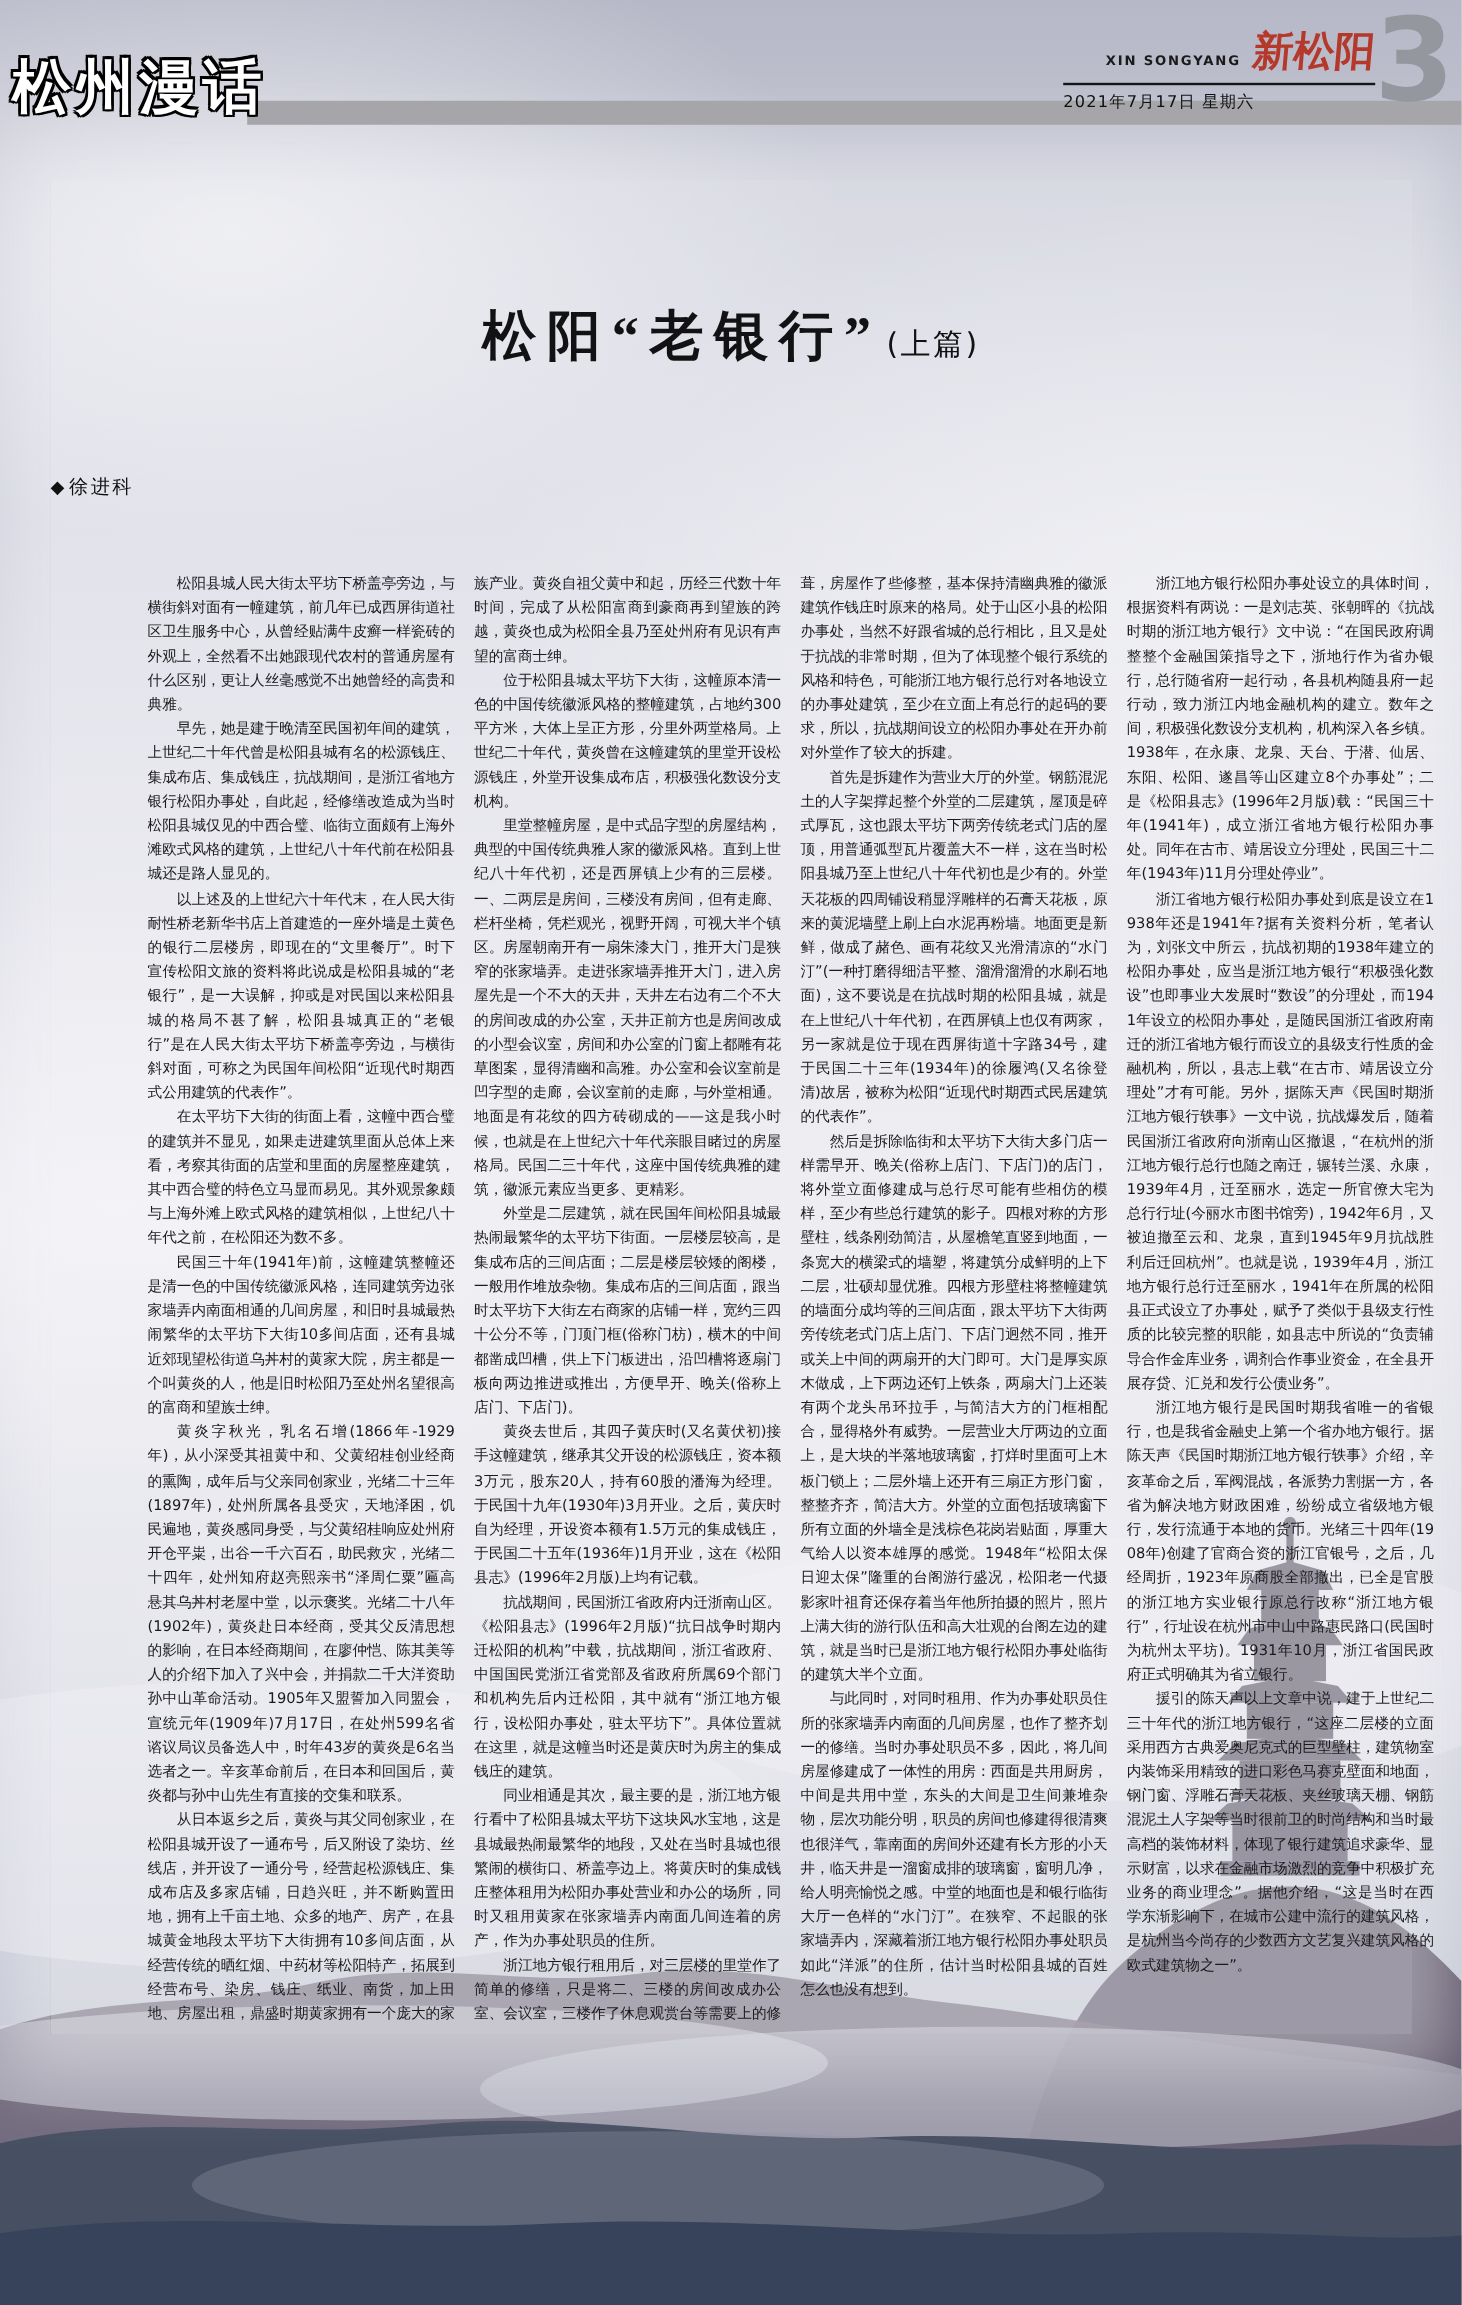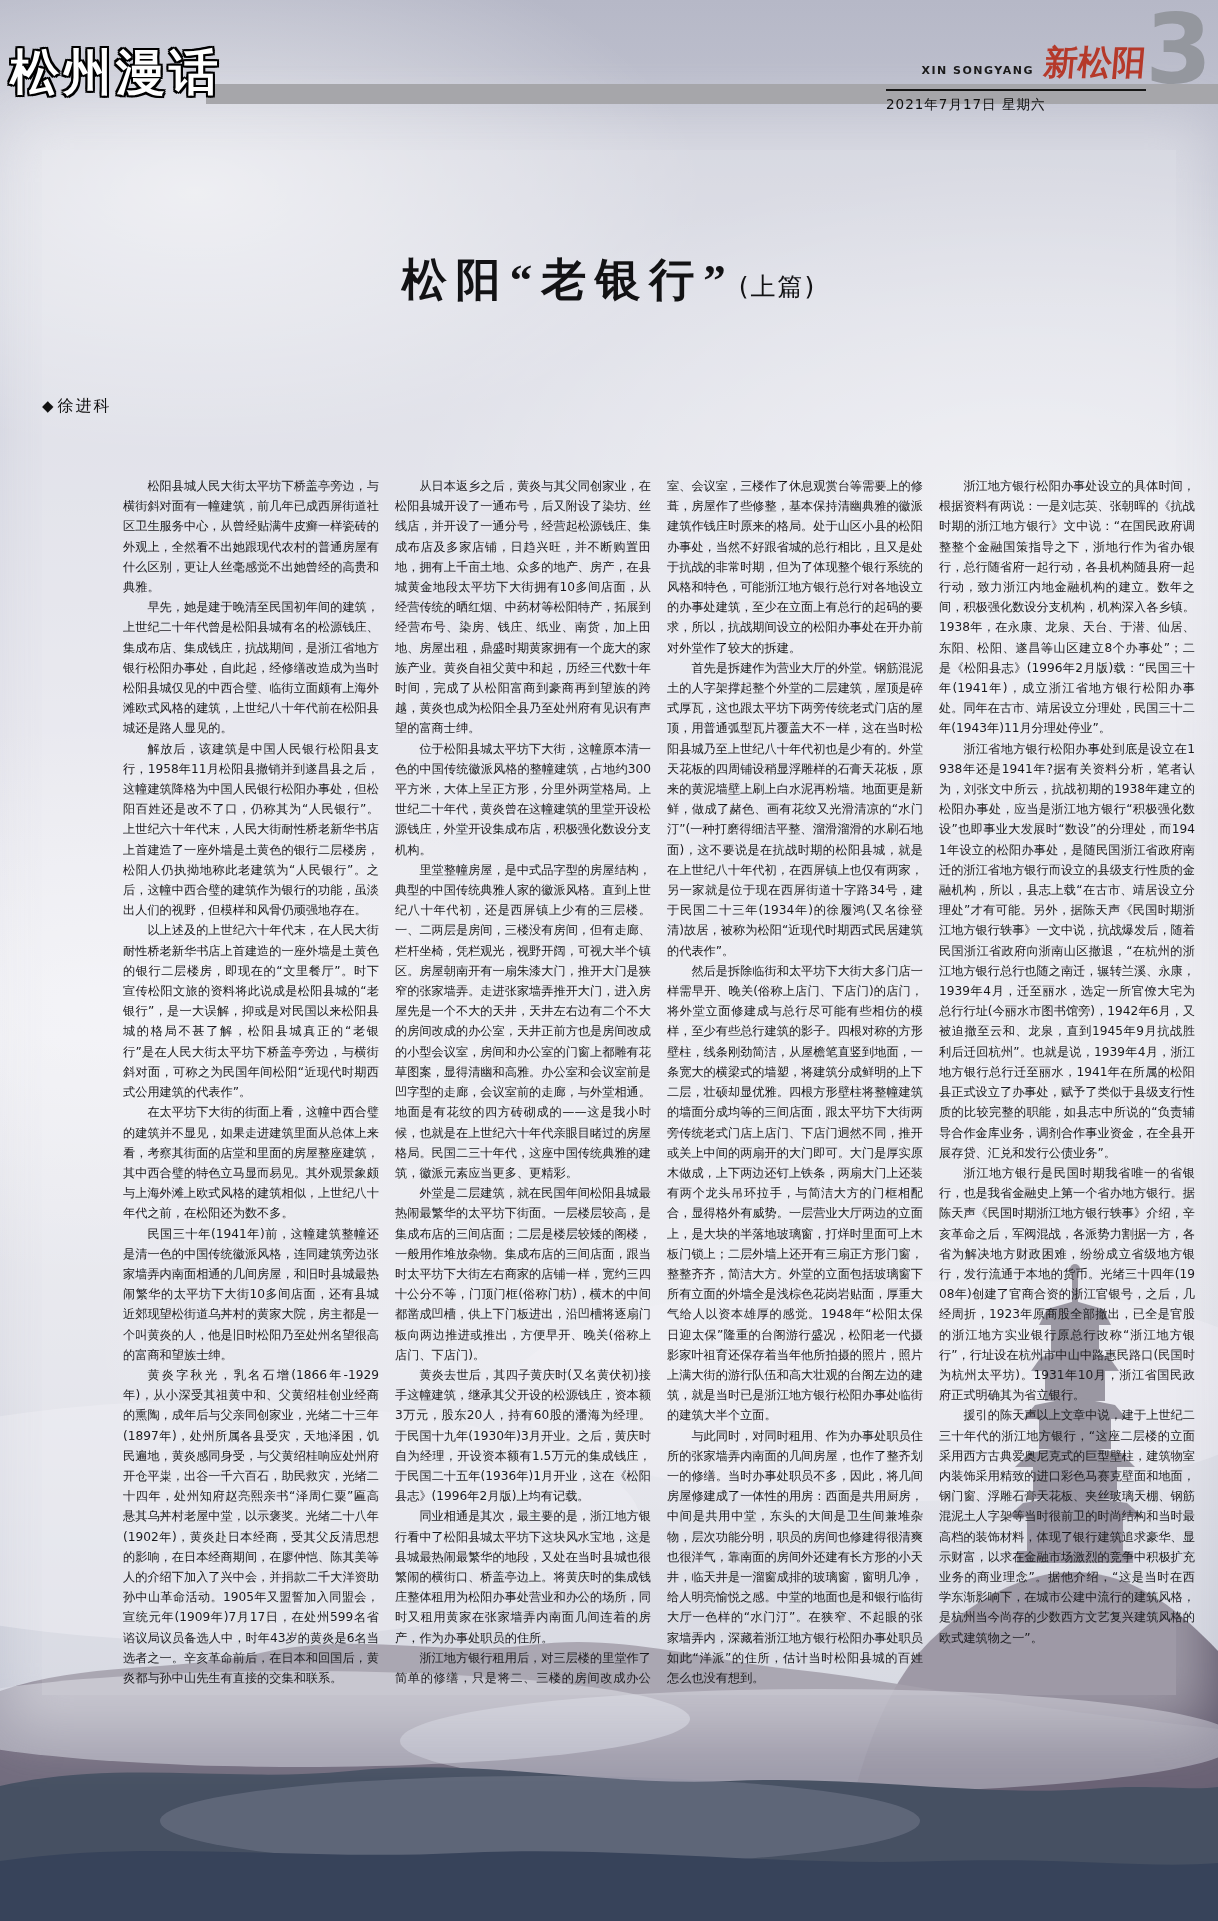--- a/index.html
+++ b/index.html
@@ -22,21 +22,21 @@
     background:rgba(247,247,251,0.42);
     box-shadow:0 0 55px 35px rgba(247,247,251,0.42);}
 
   
   .section-title{position:absolute;left:10px;top:40px;z-index:5;
     font-size:49px;font-weight:bold;letter-spacing:4px;color:#fff;
     font-family:"DejaVu Sans",sans-serif;
     text-shadow:-2px -2px 0 #000,2px -2px 0 #000,-2px 2px 0 #000,2px 2px 0 #000,
                 -2px 0 0 #000,2px 0 0 #000,0 -2px 0 #000,0 2px 0 #000;}
   .gray-bar{position:absolute;left:206px;right:0;top:84px;height:20px;background:#a6a6aa;z-index:4;}
-  .masthead-right{position:absolute;right:72px;top:20px;z-index:5;width:260px;margin-top:20px;}
+  .masthead-right{position:absolute;right:72px;top:20px;z-index:5;width:260px;}
   .paper-row{display:flex;justify-content:flex-end;align-items:baseline;gap:10px;
     border-bottom:2px solid #161616;padding-bottom:3px;}
   .paper-en{font-size:11px;font-weight:bold;letter-spacing:1.5px;color:#1a1a1a;}
   .paper-cn{display:inline-block;font-size:34px;font-weight:bold;color:#b5392a;
     font-family:"DejaVu Serif","Liberation Serif",serif;transform:skewX(-5deg);}
   .paper-date{margin-top:5px;text-align:left;font-size:13.5px;letter-spacing:1px;color:#101010;}
   .page-num{position:absolute;right:6px;top:2px;z-index:5;font-size:96px;line-height:1;
     font-weight:bold;color:#94979e;font-family:"DejaVu Sans",sans-serif;}
 
   
@@ -93,30 +93,30 @@
   <div class="article-panel">
     <div class="title-block">
       <span class="main-title">松阳“老银行”</span><span class="title-suffix">(上篇)</span>
     </div>
     <div class="byline">
       <span class="diamond">◆</span><span>徐进科</span>
     </div>
     <div class="article-body" id="article-body">
         <p>松阳县城人民大街太平坊下桥盖亭旁边，与横街斜对面有一幢建筑，前几年已成西屏街道社区卫生服务中心，从曾经贴满牛皮癣一样瓷砖的外观上，全然看不出她跟现代农村的普通房屋有什么区别，更让人丝毫感觉不出她曾经的高贵和典雅。</p>
         <p>早先，她是建于晚清至民国初年间的建筑，上世纪二十年代曾是松阳县城有名的松源钱庄、集成布店、集成钱庄，抗战期间，是浙江省地方银行松阳办事处，自此起，经修缮改造成为当时松阳县城仅见的中西合璧、临街立面颇有上海外滩欧式风格的建筑，上世纪八十年代前在松阳县城还是路人显见的。</p>
-        <p>解放后，该建筑是中国人民银行松阳县支行，1958年11月松阳县撤销并到遂昌县之后，这幢建筑降格为中国人民银行松阳办事处，但松阳百姓还是改不了口，仍称其为“人民银行”。上世纪六十年代末，人民大街耐性桥老新华书店上首建造了一座外墙是土黄色的银行二层楼房，松阳人仍执拗地称此老建筑为“人民银行”。之后，这幢中西合璧的建筑作为银行的功能，虽淡出人们的视野，但模样和风骨仍顽强地存在。</p>
         <p>以上述及的上世纪六十年代末，在人民大街耐性桥老新华书店上首建造的一座外墙是土黄色的银行二层楼房，即现在的“文里餐厅”。时下宣传松阳文旅的资料将此说成是松阳县城的“老银行”，是一大误解，抑或是对民国以来松阳县城的格局不甚了解，松阳县城真正的“老银行”是在人民大街太平坊下桥盖亭旁边，与横街斜对面，可称之为民国年间松阳“近现代时期西式公用建筑的代表作”。</p>
         <p>在太平坊下大街的街面上看，这幢中西合璧的建筑并不显见，如果走进建筑里面从总体上来看，考察其街面的店堂和里面的房屋整座建筑，其中西合璧的特色立马显而易见。其外观景象颇与上海外滩上欧式风格的建筑相似，上世纪八十年代之前，在松阳还为数不多。</p>
         <p>民国三十年(1941年)前，这幢建筑整幢还是清一色的中国传统徽派风格，连同建筑旁边张家墙弄内南面相通的几间房屋，和旧时县城最热闹繁华的太平坊下大街10多间店面，还有县城近郊现望松街道乌丼村的黄家大院，房主都是一个叫黄炎的人，他是旧时松阳乃至处州名望很高的富商和望族士绅。</p>
         <p>黄炎字秋光，乳名石增(1866年-1929年)，从小深受其祖黄中和、父黄绍桂创业经商的熏陶，成年后与父亲同创家业，光绪二十三年(1897年)，处州所属各县受灾，天地泽困，饥民遍地，黄炎感同身受，与父黄绍桂响应处州府开仓平粜，出谷一千六百石，助民救灾，光绪二十四年，处州知府赵亮熙亲书“泽周仁粟”匾高悬其乌丼村老屋中堂，以示褒奖。光绪二十八年(1902年)，黄炎赴日本经商，受其父反清思想的影响，在日本经商期间，在廖仲恺、陈其美等人的介绍下加入了兴中会，并捐款二千大洋资助孙中山革命活动。1905年又盟誓加入同盟会，宣统元年(1909年)7月17日，在处州599名省谘议局议员备选人中，时年43岁的黄炎是6名当选者之一。辛亥革命前后，在日本和回国后，黄炎都与孙中山先生有直接的交集和联系。</p>
         <p>从日本返乡之后，黄炎与其父同创家业，在松阳县城开设了一通布号，后又附设了染坊、丝线店，并开设了一通分号，经营起松源钱庄、集成布店及多家店铺，日趋兴旺，并不断购置田地，拥有上千亩土地、众多的地产、房产，在县城黄金地段太平坊下大街拥有10多间店面，从经营传统的晒红烟、中药材等松阳特产，拓展到经营布号、染房、钱庄、纸业、南货，加上田地、房屋出租，鼎盛时期黄家拥有一个庞大的家族产业。黄炎自祖父黄中和起，历经三代数十年时间，完成了从松阳富商到豪商再到望族的跨越，黄炎也成为松阳全县乃至处州府有见识有声望的富商士绅。</p>
         <p>位于松阳县城太平坊下大街，这幢原本清一色的中国传统徽派风格的整幢建筑，占地约300平方米，大体上呈正方形，分里外两堂格局。上世纪二十年代，黄炎曾在这幢建筑的里堂开设松源钱庄，外堂开设集成布店，积极强化数设分支机构。</p>
         <p>里堂整幢房屋，是中式品字型的房屋结构，典型的中国传统典雅人家的徽派风格。直到上世纪八十年代初，还是西屏镇上少有的三层楼。一、二两层是房间，三楼没有房间，但有走廊、栏杆坐椅，凭栏观光，视野开阔，可视大半个镇区。房屋朝南开有一扇朱漆大门，推开大门是狭窄的张家墙弄。走进张家墙弄推开大门，进入房屋先是一个不大的天井，天井左右边有二个不大的房间改成的办公室，天井正前方也是房间改成的小型会议室，房间和办公室的门窗上都雕有花草图案，显得清幽和高雅。办公室和会议室前是凹字型的走廊，会议室前的走廊，与外堂相通。地面是有花纹的四方砖砌成的——这是我小时候，也就是在上世纪六十年代亲眼目睹过的房屋格局。民国二三十年代，这座中国传统典雅的建筑，徽派元素应当更多、更精彩。</p>
         <p>外堂是二层建筑，就在民国年间松阳县城最热闹最繁华的太平坊下街面。一层楼层较高，是集成布店的三间店面；二层是楼层较矮的阁楼，一般用作堆放杂物。集成布店的三间店面，跟当时太平坊下大街左右商家的店铺一样，宽约三四十公分不等，门顶门框(俗称门枋)，横木的中间都凿成凹槽，供上下门板进出，沿凹槽将逐扇门板向两边推进或推出，方便早开、晚关(俗称上店门、下店门)。</p>
         <p>黄炎去世后，其四子黄庆时(又名黄伏初)接手这幢建筑，继承其父开设的松源钱庄，资本额3万元，股东20人，持有60股的潘海为经理。于民国十九年(1930年)3月开业。之后，黄庆时自为经理，开设资本额有1.5万元的集成钱庄，于民国二十五年(1936年)1月开业，这在《松阳县志》(1996年2月版)上均有记载。</p>
+        <p>抗战期间，民国浙江省政府内迁浙南山区。《松阳县志》(1996年2月版)“抗日战争时期内迁松阳的机构”中载，抗战期间，浙江省政府、中国国民党浙江省党部及省政府所属69个部门和机构先后内迁松阳，其中就有“浙江地方银行，设松阳办事处，驻太平坊下”。具体位置就在这里，就是这幢当时还是黄庆时为房主的集成钱庄的建筑。</p>
         <p>同业相通是其次，最主要的是，浙江地方银行看中了松阳县城太平坊下这块风水宝地，这是县城最热闹最繁华的地段，又处在当时县城也很繁闹的横街口、桥盖亭边上。将黄庆时的集成钱庄整体租用为松阳办事处营业和办公的场所，同时又租用黄家在张家墙弄内南面几间连着的房产，作为办事处职员的住所。</p>
         <p>浙江地方银行租用后，对三层楼的里堂作了简单的修缮，只是将二、三楼的房间改成办公室、会议室，三楼作了休息观赏台等需要上的修葺，房屋作了些修整，基本保持清幽典雅的徽派建筑作钱庄时原来的格局。处于山区小县的松阳办事处，当然不好跟省城的总行相比，且又是处于抗战的非常时期，但为了体现整个银行系统的风格和特色，可能浙江地方银行总行对各地设立的办事处建筑，至少在立面上有总行的起码的要求，所以，抗战期间设立的松阳办事处在开办前对外堂作了较大的拆建。</p>
         <p>首先是拆建作为营业大厅的外堂。钢筋混泥土的人字架撑起整个外堂的二层建筑，屋顶是碎式厚瓦，这也跟太平坊下两旁传统老式门店的屋顶，用普通弧型瓦片覆盖大不一样，这在当时松阳县城乃至上世纪八十年代初也是少有的。外堂天花板的四周铺设稍显浮雕样的石膏天花板，原来的黄泥墙壁上刷上白水泥再粉墙。地面更是新鲜，做成了赭色、画有花纹又光滑清凉的“水门汀”(一种打磨得细洁平整、溜滑溜滑的水刷石地面)，这不要说是在抗战时期的松阳县城，就是在上世纪八十年代初，在西屏镇上也仅有两家，另一家就是位于现在西屏街道十字路34号，建于民国二十三年(1934年)的徐履鸿(又名徐登清)故居，被称为松阳“近现代时期西式民居建筑的代表作”。</p>
         <p>然后是拆除临街和太平坊下大街大多门店一样需早开、晚关(俗称上店门、下店门)的店门，将外堂立面修建成与总行尽可能有些相仿的模样，至少有些总行建筑的影子。四根对称的方形壁柱，线条刚劲简洁，从屋檐笔直竖到地面，一条宽大的横梁式的墙塑，将建筑分成鲜明的上下二层，壮硕却显优雅。四根方形壁柱将整幢建筑的墙面分成均等的三间店面，跟太平坊下大街两旁传统老式门店上店门、下店门迥然不同，推开或关上中间的两扇开的大门即可。大门是厚实原木做成，上下两边还钉上铁条，两扇大门上还装有两个龙头吊环拉手，与简洁大方的门框相配合，显得格外有威势。一层营业大厅两边的立面上，是大块的半落地玻璃窗，打烊时里面可上木板门锁上；二层外墙上还开有三扇正方形门窗，整整齐齐，简洁大方。外堂的立面包括玻璃窗下所有立面的外墙全是浅棕色花岗岩贴面，厚重大气给人以资本雄厚的感觉。1948年“松阳太保日迎太保”隆重的台阁游行盛况，松阳老一代摄影家叶祖育还保存着当年他所拍摄的照片，照片上满大街的游行队伍和高大壮观的台阁左边的建筑，就是当时已是浙江地方银行松阳办事处临街的建筑大半个立面。</p>
         <p>与此同时，对同时租用、作为办事处职员住所的张家墙弄内南面的几间房屋，也作了整齐划一的修缮。当时办事处职员不多，因此，将几间房屋修建成了一体性的用房：西面是共用厨房，中间是共用中堂，东头的大间是卫生间兼堆杂物，层次功能分明，职员的房间也修建得很清爽也很洋气，靠南面的房间外还建有长方形的小天井，临天井是一溜窗成排的玻璃窗，窗明几净，给人明亮愉悦之感。中堂的地面也是和银行临街大厅一色样的“水门汀”。在狭窄、不起眼的张家墙弄内，深藏着浙江地方银行松阳办事处职员如此“洋派”的住所，估计当时松阳县城的百姓怎么也没有想到。</p>
         <p>浙江地方银行松阳办事处设立的具体时间，根据资料有两说：一是刘志英、张朝晖的《抗战时期的浙江地方银行》文中说：“在国民政府调整整个金融国策指导之下，浙地行作为省办银行，总行随省府一起行动，各县机构随县府一起行动，致力浙江内地金融机构的建立。数年之间，积极强化数设分支机构，机构深入各乡镇。1938年，在永康、龙泉、天台、于潜、仙居、东阳、松阳、遂昌等山区建立8个办事处”；二是《松阳县志》(1996年2月版)载：“民国三十年(1941年)，成立浙江省地方银行松阳办事处。同年在古市、靖居设立分理处，民国三十二年(1943年)11月分理处停业”。</p>
         <p>浙江省地方银行松阳办事处到底是设立在1938年还是1941年?据有关资料分析，笔者认为，刘张文中所云，抗战初期的1938年建立的松阳办事处，应当是浙江地方银行“积极强化数设”也即事业大发展时“数设”的分理处，而1941年设立的松阳办事处，是随民国浙江省政府南迁的浙江省地方银行而设立的县级支行性质的金融机构，所以，县志上载“在古市、靖居设立分理处”才有可能。另外，据陈天声《民国时期浙江地方银行轶事》一文中说，抗战爆发后，随着民国浙江省政府向浙南山区撤退，“在杭州的浙江地方银行总行也随之南迁，辗转兰溪、永康，1939年4月，迁至丽水，选定一所官僚大宅为总行行址(今丽水市图书馆旁)，1942年6月，又被迫撤至云和、龙泉，直到1945年9月抗战胜利后迁回杭州”。也就是说，1939年4月，浙江地方银行总行迁至丽水，1941年在所属的松阳县正式设立了办事处，赋予了类似于县级支行性质的比较完整的职能，如县志中所说的“负责辅导合作金库业务，调剂合作事业资金，在全县开展存贷、汇兑和发行公债业务”。</p>
         <p>浙江地方银行是民国时期我省唯一的省银行，也是我省金融史上第一个省办地方银行。据陈天声《民国时期浙江地方银行轶事》介绍，辛亥革命之后，军阀混战，各派势力割据一方，各省为解决地方财政困难，纷纷成立省级地方银行，发行流通于本地的货币。光绪三十四年(1908年)创建了官商合资的浙江官银号，之后，几经周折，1923年原商股全部撤出，已全是官股的浙江地方实业银行原总行改称“浙江地方银行”，行址设在杭州市中山中路惠民路口(民国时为杭州太平坊)。1931年10月，浙江省国民政府正式明确其为省立银行。</p>
         <p>援引的陈天声以上文章中说，建于上世纪二三十年代的浙江地方银行，“这座二层楼的立面采用西方古典爱奥尼克式的巨型壁柱，建筑物室内装饰采用精致的进口彩色马赛克壁面和地面，钢门窗、浮雕石膏天花板、夹丝玻璃天棚、钢筋混泥土人字架等当时很前卫的时尚结构和当时最高档的装饰材料，体现了银行建筑追求豪华、显示财富，以求在金融市场激烈的竞争中积极扩充业务的商业理念”。据他介绍，“这是当时在西学东渐影响下，在城市公建中流行的建筑风格，是杭州当今尚存的少数西方文艺复兴建筑风格的欧式建筑物之一”。</p>
       </div>

